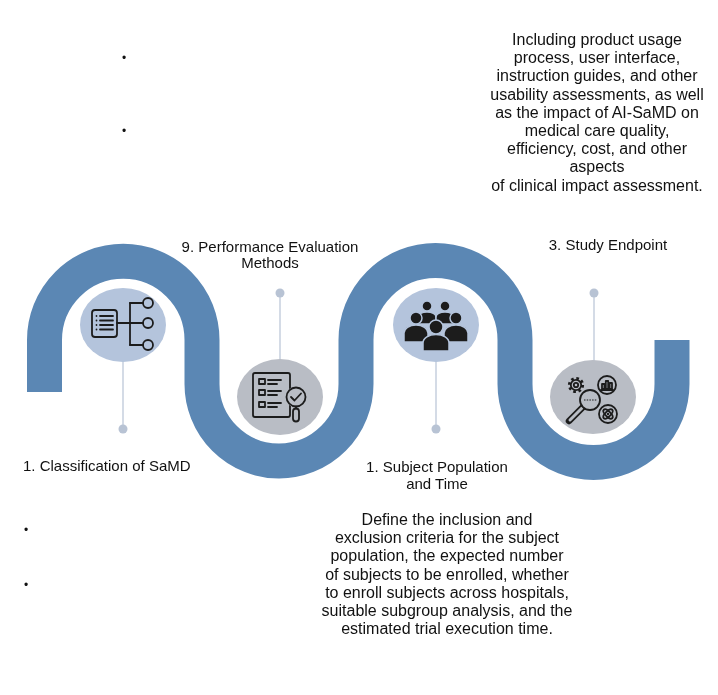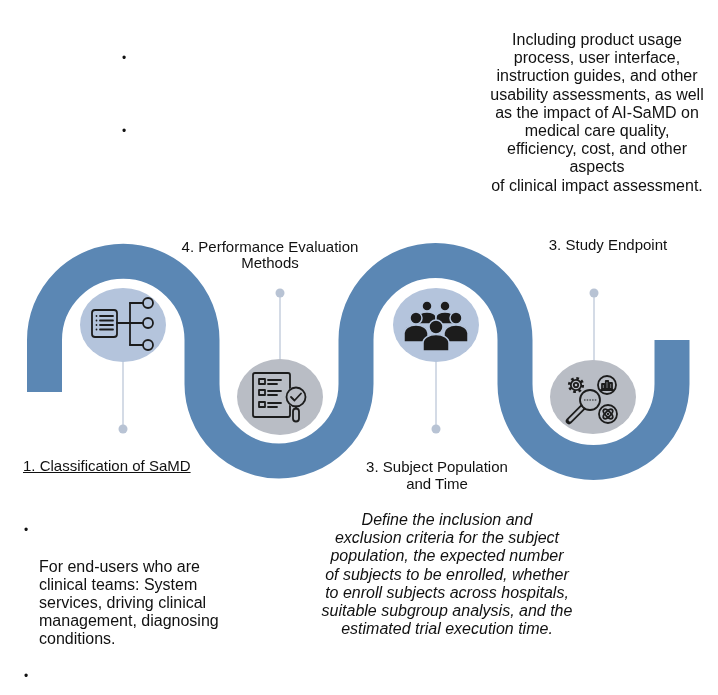--- a/index.html
+++ b/index.html
@@ -151,41 +151,36 @@
 <div class="txt center" style="left:472px;top:31px;width:250px;">Including product usage
 process, user interface,
 instruction guides, and other
 usability assessments, as well
 as the impact of AI-SaMD on
 medical care quality,
 efficiency, cost, and other
 aspects
 of clinical impact assessment.</div>
 
-<div class="txt heading center" style="left:165px;top:238.5px;width:210px;">4. Performance Evaluation
+<div class="txt heading center" style="left:165px;top:238.5px;width:210px;">9. Performance Evaluation
 Methods</div>
 <div class="txt heading center" style="left:523px;top:236.5px;width:170px;">3. Study Endpoint</div>
-<div class="txt heading" style="left:23px;top:457.5px;width:220px;text-decoration:underline;">1. Classification of SaMD</div>
-<div class="txt heading center" style="left:352px;top:457.5px;width:170px;line-height:17.3px;">3. Subject Population
+<div class="txt heading" style="left:23px;top:457.5px;width:220px;">1. Classification of SaMD</div>
+<div class="txt heading center" style="left:352px;top:457.5px;width:170px;line-height:17.3px;">1. Subject Population
 and Time</div>
 
 <div class="txt" style="left:39px;top:503px;width:230px;">
   <div class="bi">
     <span class="bullet">•</span>
-    <span>For end-users who are
-clinical teams: System
-services, driving clinical
-management, diagnosing
-conditions.</span>
   </div>
   <div class="bi">
     <span class="bullet">•</span>
     
   </div>
 </div>
 
-<div class="txt center" style="left:312px;top:511px;width:270px;font-style:italic;">Define the inclusion and
+<div class="txt center" style="left:312px;top:511px;width:270px;">Define the inclusion and
 exclusion criteria for the subject
 population, the expected number
 of subjects to be enrolled, whether
 to enroll subjects across hospitals,
 suitable subgroup analysis, and the
 estimated trial execution time.</div>
 
 </body></html>

